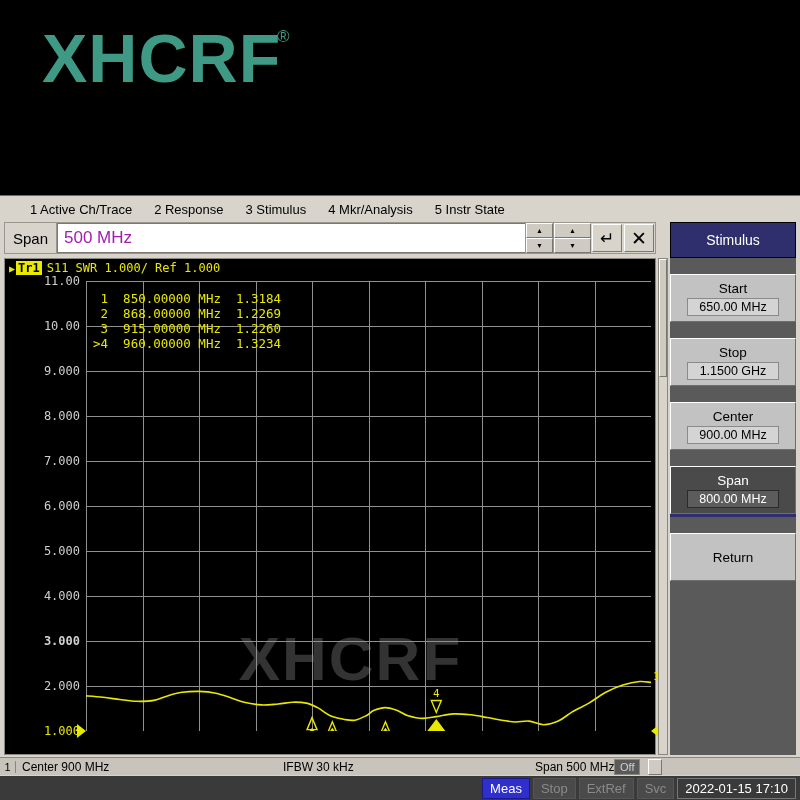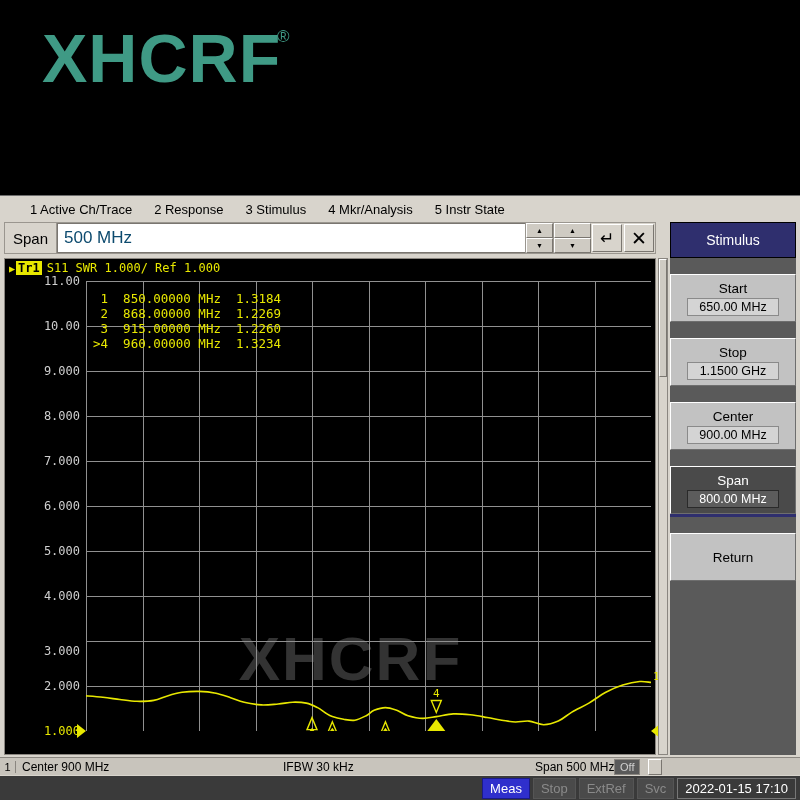--- a/index.html
+++ b/index.html
@@ -50,21 +50,21 @@
     border:1px solid #9a968f;
     display:flex; align-items:stretch;
   }
   #entry-label {
     width:52px; display:flex; align-items:center; justify-content:center;
     font-size:15px; color:#000; background:#d8d4cc;
     border-right:1px solid #9a968f;
   }
   #entry-value {
     flex:1; background:#ffffff; display:flex; align-items:center;
-    padding-left:6px; font-size:17px; color:#0c4a6e;
+    padding-left:6px; font-size:17px; color:#a21caf;
     border:1px solid #7a7670; border-right:none;
   }
   .spinner {
     width:28px; background:#d8d4cc; display:flex; flex-direction:column;
     border-left:1px solid #9a968f;
   }
   .spin-btn {
     flex:1; display:flex; align-items:center; justify-content:center;
     border:1px solid #fff; border-right-color:#7a7670; border-bottom-color:#7a7670;
     background:#cfcbc3; font-size:7px; color:#000; line-height:1;
@@ -267,21 +267,21 @@
 
     <div id="ylabels">
         <div class="ylab" style="top: 0px;">11.00</div>
         <div class="ylab" style="top: 45px;">10.00</div>
         <div class="ylab" style="top: 90px;">9.000</div>
         <div class="ylab" style="top: 135px;">8.000</div>
         <div class="ylab" style="top: 180px;">7.000</div>
         <div class="ylab" style="top: 225px;">6.000</div>
         <div class="ylab" style="top: 270px;">5.000</div>
         <div class="ylab" style="top: 315px;">4.000</div>
-        <div class="ylab" style="top: 370px;">3.000</div>
+        <div class="ylab" style="top: 360px; font-weight: bold;">3.000</div>
         <div class="ylab" style="top: 405px;">2.000</div>
         <div class="ylab ref" style="top: 450px;">1.000</div>
       </div>
 
     <div id="plot">
       <div id="watermark">
         <span id="watermark-inner">XHCRF</span>
       </div>
       <svg id="grid-svg" width="565" height="450">
           <g stroke="#909090" stroke-width="1" shape-rendering="crispEdges">

